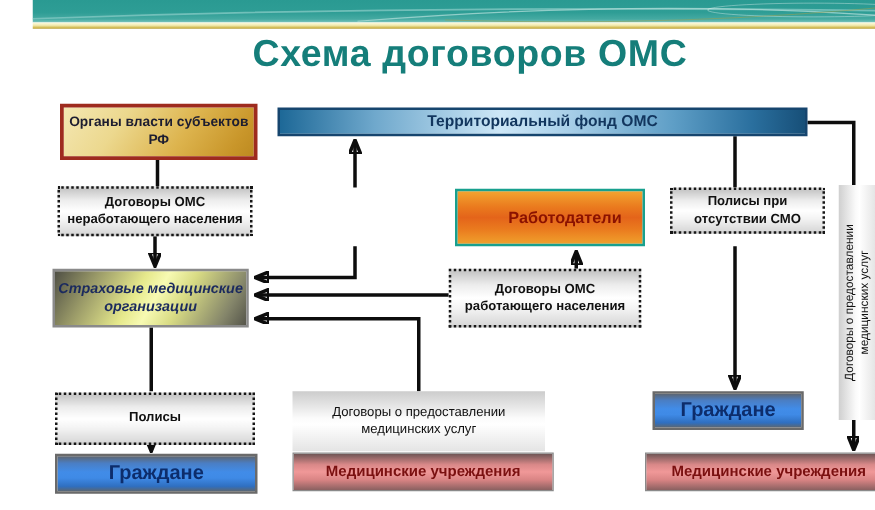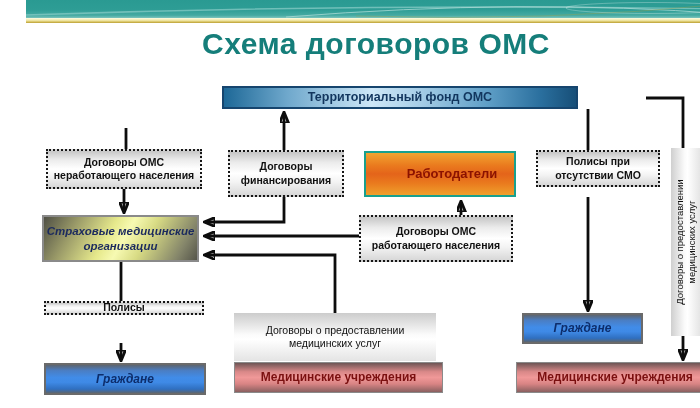--- a/index.html
+++ b/index.html
@@ -21,43 +21,43 @@
   .node{position:absolute;box-sizing:border-box;display:flex;align-items:center;justify-content:center;
     text-align:center;white-space:pre-line;line-height:1.25;}
   .dashed{border:2px dotted #161616;color:#111;font-size:10.5px;
     background:linear-gradient(180deg,#c6c6c6 0%,#ececec 25%,#ffffff 50%,#f3f3f3 70%,#d8d8d8 100%);font-weight:bold;}
   .soft{color:#111;font-size:10.5px;
     background:linear-gradient(180deg,#cccccc 0%,#fbfbfb 45%,#ffffff 55%,#e4e4e4 100%);}
   
   #n-organy{left:22px;top:83px;width:158px;height:45px;border:3px solid #9e2b1e;
     background:linear-gradient(125deg,#f4e7b2 0%,#ecd88e 30%,#ddb44e 62%,#c9962a 88%,#bd8a20 100%);
     color:#1d1d30;font-weight:bold;font-size:11px;}
-  #n-tfoms{left:196px;top:86px;width:356px;height:23px;border:2px solid #16456e;
+  #n-tfoms{left:196px;top:86px;width:424px;height:23px;border:2px solid #16456e;
     background:linear-gradient(90deg,#1d6897 0%,#6fa8cc 18%,#cde7f7 42%,#a8cfe8 55%,#5e9ec6 75%,#2a6f9e 90%,#174f78 100%);
     color:#12365e;font-weight:bold;font-size:12.5px;}
   #n-dog-nerab{left:20px;top:149px;width:156px;height:40px;}
   #n-dog-fin{left:202px;top:150px;width:116px;height:47px;}
   #n-rabotodateli{left:338px;top:151px;width:152px;height:46px;border:2.5px solid #18a08e;
     background:linear-gradient(180deg,#f2a430 0%,#ea7a1e 30%,#e4641a 50%,#ea7a1e 72%,#f0a02c 100%);
     color:#8b1200;font-weight:bold;font-size:13px;padding-left:24px;}
   #n-polisy-smo{left:510px;top:150px;width:124px;height:37px;}
   #n-vert{left:645px;top:148px;width:30px;height:188px;
     background:linear-gradient(90deg,#cfcfcf 0%,#fafafa 45%,#ffffff 55%,#e3e3e3 100%);}
   #n-smo{left:16px;top:215px;width:157px;height:47px;border:2px solid #8a8a8a;
     background:linear-gradient(120deg,#4f4f45 0%,#9a9a68 20%,#e6e98c 42%,#f7fab2 52%,#d8db84 65%,#84856a 88%,#55554a 100%);
     color:#1b2a5e;font-weight:bold;font-size:11.5px;font-style:italic;}
   #n-dog-rab{left:333px;top:215px;width:154px;height:47px;}
-  #n-polisy{left:18px;top:301px;width:160px;height:14px;}
+  #n-polisy{left:18px;top:314px;width:160px;height:42px;}
   #n-grazhdane-left{left:18px;top:363px;width:162px;height:32px;}
   #n-dog-predost{left:208px;top:313px;width:202px;height:48px;}
   #n-med-mid{left:208px;top:362px;width:209px;height:31px;}
   #n-grazhdane-right{left:496px;top:313px;width:121px;height:31px;}
   #n-med-right{left:490px;top:362px;width:198px;height:31px;}
-  .blue-box{border:2px solid #6a6a6a;color:#0d2d6b;font-weight:bold;font-size:12px;
-    background:linear-gradient(180deg,#5d6570 0%,#4a7ec4 20%,#418ce8 45%,#3f8ae6 62%,#2f6fc0 86%,#5c6670 100%);font-style:italic;}
+  .blue-box{border:2px solid #6a6a6a;color:#0d2d6b;font-weight:bold;font-size:16px;
+    background:linear-gradient(180deg,#5d6570 0%,#4a7ec4 20%,#418ce8 45%,#3f8ae6 62%,#2f6fc0 86%,#5c6670 100%);}
   .red-box{border:1.5px solid #8a8a8a;color:#7a1010;font-weight:bold;font-size:12px;
     background:linear-gradient(180deg,#6e5555 0%,#d98888 30%,#f09898 50%,#d98484 72%,#8a6060 100%);}
   
   #wires{position:absolute;left:0;top:0;width:700px;height:408px;pointer-events:none;}
   #wires path{stroke:#0d0d0d;stroke-width:2.8;fill:none;}
 </style>
 </head>
 <body>
 
 <div id="slide">
@@ -89,25 +89,25 @@
     <path d="M435,215 V203" marker-end="url(#ah)"></path>
     <path d="M562,109 V150"></path>
     <path d="M562,197 V309" marker-end="url(#ah)"></path>
     <path d="M620,98 H657 V148"></path>
     <path d="M657,336 V358" marker-end="url(#ah)"></path>
     <path d="M95,262 V313"></path>
     <path d="M95,343 V359" marker-end="url(#ah)"></path>
     <path d="M309,344 V358" marker-end="url(#ah)"></path>
   </svg>
 
+  <div class="node" id="n-organy">Органы власти субъектов
+РФ</div>
   <div class="node" id="n-tfoms">Территориальный фонд ОМС</div>
   <div class="node dashed" id="n-dog-nerab">Договоры ОМС
 неработающего населения</div>
-  <div class="node dashed" id="n-dog-fin">Договоры
-финансирования</div>
   <div class="node" id="n-rabotodateli">Работодатели</div>
   <div class="node dashed" id="n-polisy-smo">Полисы при
 отсутствии СМО</div>
 
   <div class="node soft" id="n-vert"></div>
 
   <div class="node" id="n-smo">Страховые медицинские
 организации</div>
   <div class="node dashed" id="n-dog-rab">Договоры ОМС
 работающего населения</div>

